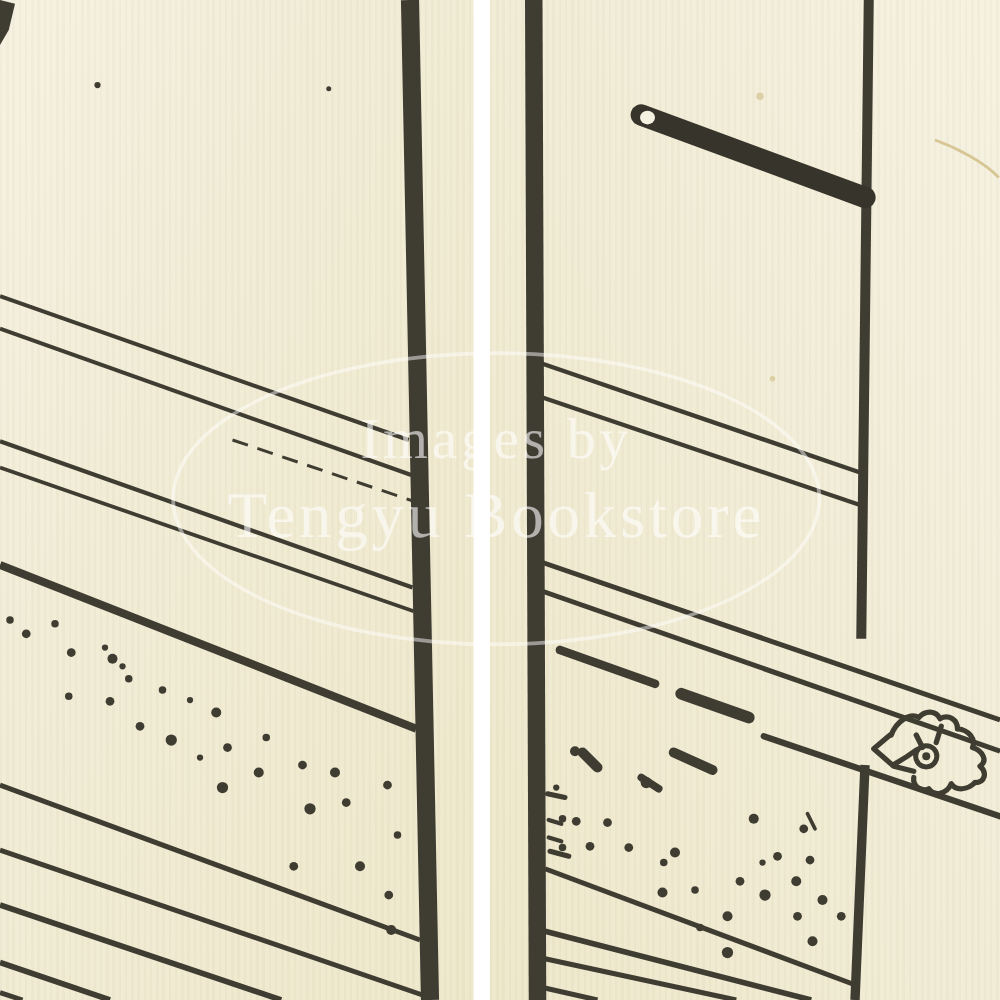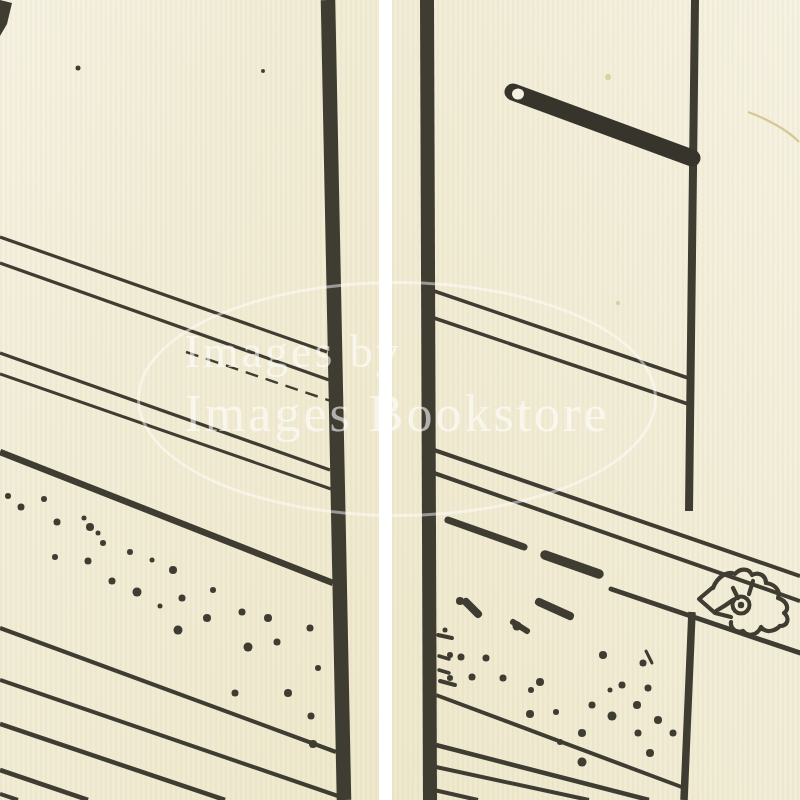--- a/index.html
+++ b/index.html
@@ -29,21 +29,21 @@
   }
   .watermark{position:absolute;left:397px;top:399px;width:0;height:0;z-index:4;pointer-events:none;}
   .wm-ellipse{
     position:absolute;left:-260px;top:-118px;width:520px;height:236px;
     border:3px solid var(--watermark-line,rgba(255,255,255,0.5));
     border-radius:50%;
     box-sizing:border-box;
   }
   .wm-text{
     position:absolute;left:0;top:-15px;transform:translate(-50%,-50%);
-    width:max-content;
+    width:max-content;text-align:center;
     color:var(--watermark,rgba(255,255,255,0.58));
     letter-spacing:3px;line-height:1.0;white-space:nowrap;
   }
   .wm-line1{font-size:46px;margin-bottom:13px;}
   .wm-line2{font-size:52px;}
 </style>
 </head>
 <body>
 
 <div class="stage">
@@ -205,17 +205,17 @@
       </g>
     </g>
   </svg>
 
   <div class="gutter"></div>
 
   <div class="watermark">
     <div class="wm-ellipse"></div>
     <div class="wm-text">
       <div class="wm-line1">Images by</div>
-      <div class="wm-line2">Images Bookstore</div>
+      <div class="wm-line2">Tengyu Bookstore</div>
     </div>
   </div>
 
 </div>
 
 </body></html>

